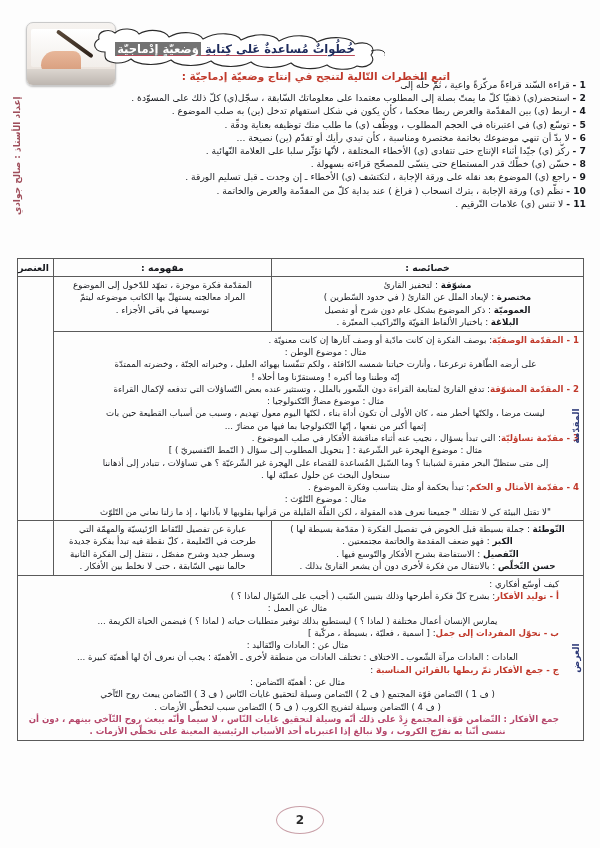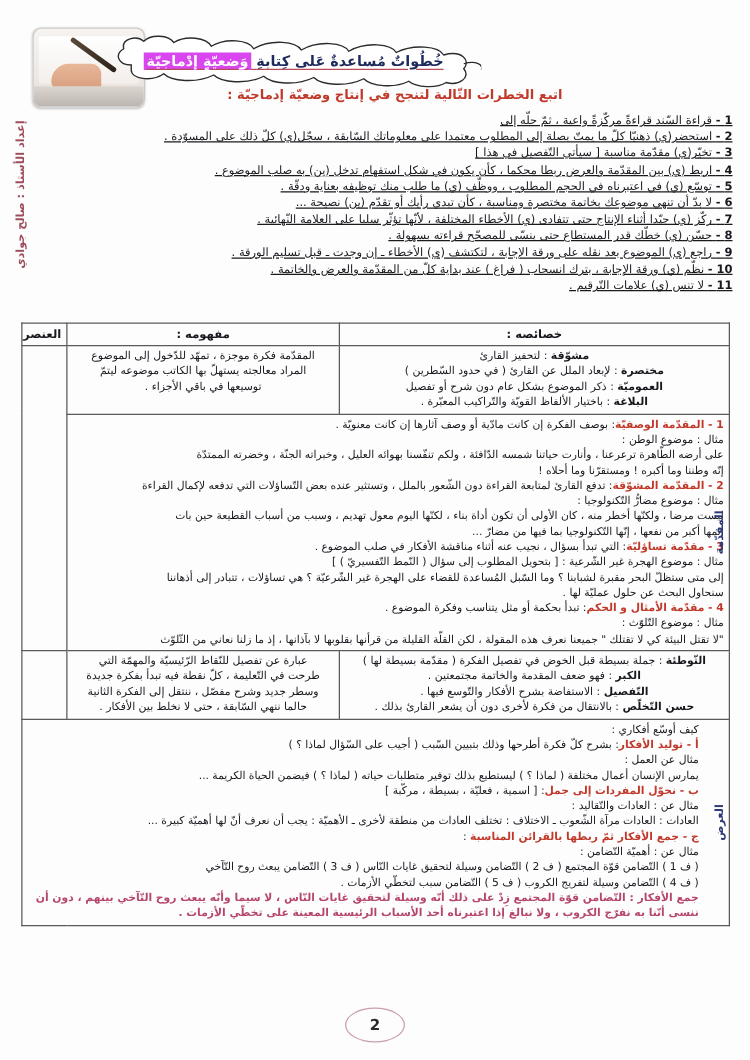--- a/index.html
+++ b/index.html
@@ -52,21 +52,21 @@
     color: #1d2a5b;
     letter-spacing: 0.2px;
     text-decoration: underline;
     text-decoration-color: #b84a5a;
     text-underline-offset: 2px;
     white-space: nowrap;
     z-index: 2;
   }
   .title-text .hl {
     color: #ffffff;
-    background: #d946ef;
+    background: #737373;
     padding: 0 2px;
   }
 
   
   .thumb {
     position: absolute;
     left: 26px;
     top: 22px;
     width: 88px;
     height: 62px;
@@ -136,25 +136,24 @@
     white-space: nowrap;
     letter-spacing: 1px;
     opacity: .85;
   }
 
   
   .steps {
     position: absolute;
     right: 14px;
     left: 34px;
-    top: 90px;
+    top: 78px;
     list-style: none;
     margin: 0;
     padding: 0;
-    text-decoration: underline;
   }
   .steps li {
     font-size: 9.2px;
     line-height: 13.2px;
     text-align: right;
     color: #16181d;
     white-space: nowrap;
     direction: rtl;
   }
   .steps li .num { font-weight: bold; }
@@ -215,21 +214,21 @@
   
   .block {
     font-size: 8.6px;
     line-height: 12.3px;
     text-align: right;
     color: #16181d;
   }
   .block p { margin: 0; }
   .block .red   { color: #c0392b; font-weight: bold; }
   .block .pinkt { color: #b5476b; font-weight: bold; }
-  .block .center { }
+  .block .center { text-align: center; }
   .nw { white-space: nowrap; }
 
   .charline { display: block; }
   .charline .lbl { font-weight: bold; }
 
   
   .pagenum {
     position: absolute;
     left: 50%;
     bottom: 14px;
@@ -279,21 +278,20 @@
     </div>
 
     <div class="intro-line">اتبع الخطرات التّالية لتنجح في إنتاج وضعيّة إدماجيّة :</div>
   </div>
 
   <div class="side-author">إعداد الأستاذ : صالح جوادي</div>
 
   <ol class="steps">
     <li><span class="num">1 -</span> <span>قراءة السّند قراءةً مركّزةً واعية ، ثمّ حلّه إلى</span></li>
     <li><span class="num">2 -</span> <span>استحضر(ي) ذهنيّا كلّ ما يمتّ بصلة إلى المطلوب معتمدا على معلوماتك السّابقة ، سجّل(ي) كلّ ذلك على المسوّدة .</span></li>
-    <li><span class="num">3 -</span> <span>تخيّر(ي) مقدّمة مناسبة [ سيأتي التّفصيل في هذا ]</span></li>
     <li><span class="num">4 -</span> <span>اربط (ي) بين المقدّمة والعرض ربطا محكما ، كأن يكون في شكل استفهام تدخل (ين) به صلب الموضوع .</span></li>
     <li><span class="num">5 -</span> <span>توسّع (ي) في اعتبرناه في الحجم المطلوب ، ووظّف (ي) ما طلب منك توظيفه بعناية ودقّة .</span></li>
     <li><span class="num">6 -</span> <span>لا بدّ أن تنهي موضوعك بخاتمة مختصرة ومناسبة ، كأن تبدي رأيك أو تقدّم (ين) نصيحة ...</span></li>
     <li><span class="num">7 -</span> <span>ركّز (ي) جيّدا أثناء الإنتاج حتى تتفادى (ي) الأخطاء المختلفة ، لأنّها تؤثّر سلبا على العلامة النّهائية .</span></li>
     <li><span class="num">8 -</span> <span>حسّن (ي) خطّك قدر المستطاع حتى ينسّى للمصحّح قراءته بسهولة .</span></li>
     <li><span class="num">9 -</span> <span>راجع (ي) الموضوع بعد نقله على ورقة الإجابة ، لتكتشف (ي) الأخطاء ـ إن وجدت ـ قبل تسليم الورقة .</span></li>
     <li><span class="num">10 -</span> <span>نظّم (ي) ورقة الإجابة ، بترك انسحاب ( فراغ ) عند بداية كلّ من المقدّمة والعرض والخاتمة .</span></li>
     <li><span class="num">11 -</span> <span>لا تنس (ي) علامات التّرقيم .</span></li>
   </ol>
 

